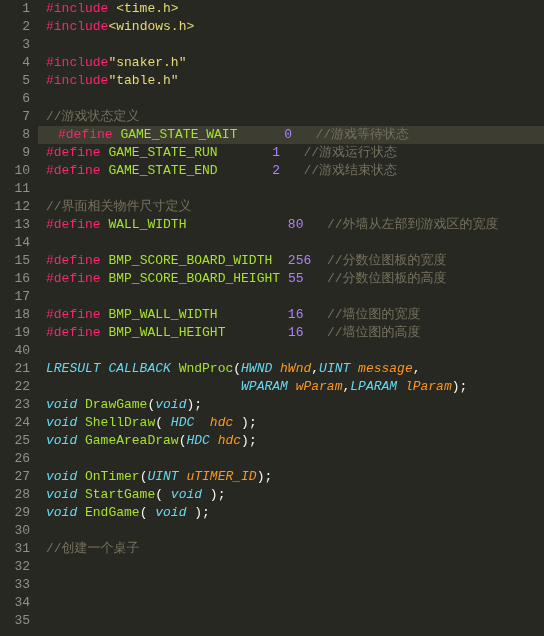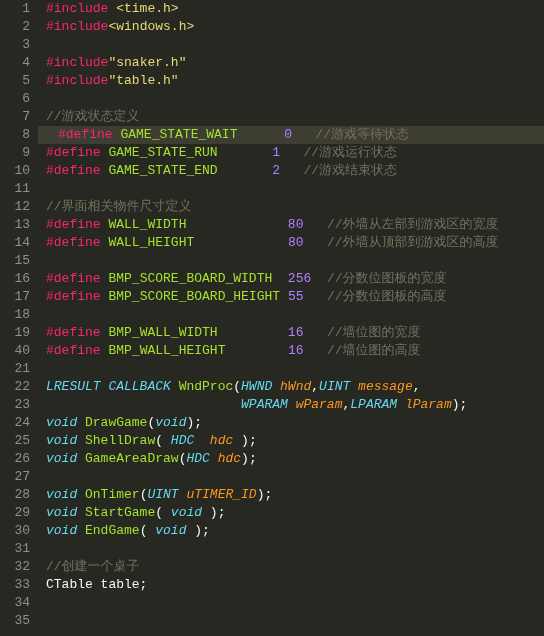--- a/index.html
+++ b/index.html
@@ -104,35 +104,33 @@
       <div class="code-line"><span class="tok-preproc">#include</span><span class="tok-string">"snaker.h"</span></div>
       <div class="code-line"><span class="tok-preproc">#include</span><span class="tok-string">"table.h"</span></div>
       <div class="code-line"></div>
       <div class="code-line"><span class="tok-comment">//游戏状态定义</span></div>
       <div class="code-line highlighted"><span class="tok-preproc">#define </span><span class="tok-macro">GAME_STATE_WAIT</span><span class="tok-ident">      </span><span class="tok-number">0</span><span class="tok-ident">   </span><span class="tok-comment">//游戏等待状态</span></div>
       <div class="code-line"><span class="tok-preproc">#define </span><span class="tok-macro">GAME_STATE_RUN</span><span class="tok-ident">       </span><span class="tok-number">1</span><span class="tok-ident">   </span><span class="tok-comment">//游戏运行状态</span></div>
       <div class="code-line"><span class="tok-preproc">#define </span><span class="tok-macro">GAME_STATE_END</span><span class="tok-ident">       </span><span class="tok-number">2</span><span class="tok-ident">   </span><span class="tok-comment">//游戏结束状态</span></div>
       <div class="code-line"></div>
       <div class="code-line"><span class="tok-comment">//界面相关物件尺寸定义</span></div>
       <div class="code-line"><span class="tok-preproc">#define </span><span class="tok-macro">WALL_WIDTH</span><span class="tok-ident">             </span><span class="tok-number">80</span><span class="tok-ident">   </span><span class="tok-comment">//外墙从左部到游戏区的宽度</span></div>
-      <div class="code-line"><span class="tok-preproc">#define </span><span class="tok-macro">WALL_HEIGHT</span><span class="tok-ident">            </span><span class="tok-number">80</span><span class="tok-ident">   </span><span class="tok-comment">//外墙从顶部到游戏区的高度</span></div>
       <div class="code-line"></div>
       <div class="code-line"><span class="tok-preproc">#define </span><span class="tok-macro">BMP_SCORE_BOARD_WIDTH</span><span class="tok-ident">  </span><span class="tok-number">256</span><span class="tok-ident">  </span><span class="tok-comment">//分数位图板的宽度</span></div>
       <div class="code-line"><span class="tok-preproc">#define </span><span class="tok-macro">BMP_SCORE_BOARD_HEIGHT</span><span class="tok-ident"> </span><span class="tok-number">55</span><span class="tok-ident">   </span><span class="tok-comment">//分数位图板的高度</span></div>
       <div class="code-line"></div>
       <div class="code-line"><span class="tok-preproc">#define </span><span class="tok-macro">BMP_WALL_WIDTH</span><span class="tok-ident">         </span><span class="tok-number">16</span><span class="tok-ident">   </span><span class="tok-comment">//墙位图的宽度</span></div>
       <div class="code-line"><span class="tok-preproc">#define </span><span class="tok-macro">BMP_WALL_HEIGHT</span><span class="tok-ident">        </span><span class="tok-number">16</span><span class="tok-ident">   </span><span class="tok-comment">//墙位图的高度</span></div>
       <div class="code-line"></div>
       <div class="code-line"><span class="tok-type">LRESULT CALLBACK </span><span class="tok-func">WndProc</span><span class="tok-punc">(</span><span class="tok-type">HWND </span><span class="tok-param">hWnd</span><span class="tok-punc">,</span><span class="tok-type">UINT </span><span class="tok-param">message</span><span class="tok-punc">,</span></div>
       <div class="code-line"><span class="tok-ident">                         </span><span class="tok-type">WPARAM </span><span class="tok-param">wParam</span><span class="tok-punc">,</span><span class="tok-type">LPARAM </span><span class="tok-param">lParam</span><span class="tok-punc">);</span></div>
       <div class="code-line"><span class="tok-type">void </span><span class="tok-func">DrawGame</span><span class="tok-punc">(</span><span class="tok-type">void</span><span class="tok-punc">);</span></div>
       <div class="code-line"><span class="tok-type">void </span><span class="tok-func">ShellDraw</span><span class="tok-punc">( </span><span class="tok-type">HDC </span><span class="tok-param"> hdc </span><span class="tok-punc">);</span></div>
       <div class="code-line"><span class="tok-type">void </span><span class="tok-func">GameAreaDraw</span><span class="tok-punc">(</span><span class="tok-type">HDC </span><span class="tok-param">hdc</span><span class="tok-punc">);</span></div>
       <div class="code-line"></div>
       <div class="code-line"><span class="tok-type">void </span><span class="tok-func">OnTimer</span><span class="tok-punc">(</span><span class="tok-type">UINT </span><span class="tok-param">uTIMER_ID</span><span class="tok-punc">);</span></div>
       <div class="code-line"><span class="tok-type">void </span><span class="tok-func">StartGame</span><span class="tok-punc">( </span><span class="tok-type">void</span><span class="tok-punc"> );</span></div>
       <div class="code-line"><span class="tok-type">void </span><span class="tok-func">EndGame</span><span class="tok-punc">( </span><span class="tok-type">void</span><span class="tok-punc"> );</span></div>
       <div class="code-line"></div>
       <div class="code-line"><span class="tok-comment">//创建一个桌子</span></div>
-      <div class="code-line"><span class="tok-ident">CTable table;</span></div>
       <div class="code-line"></div>
     </div>
 </div>
 
 </body></html>

